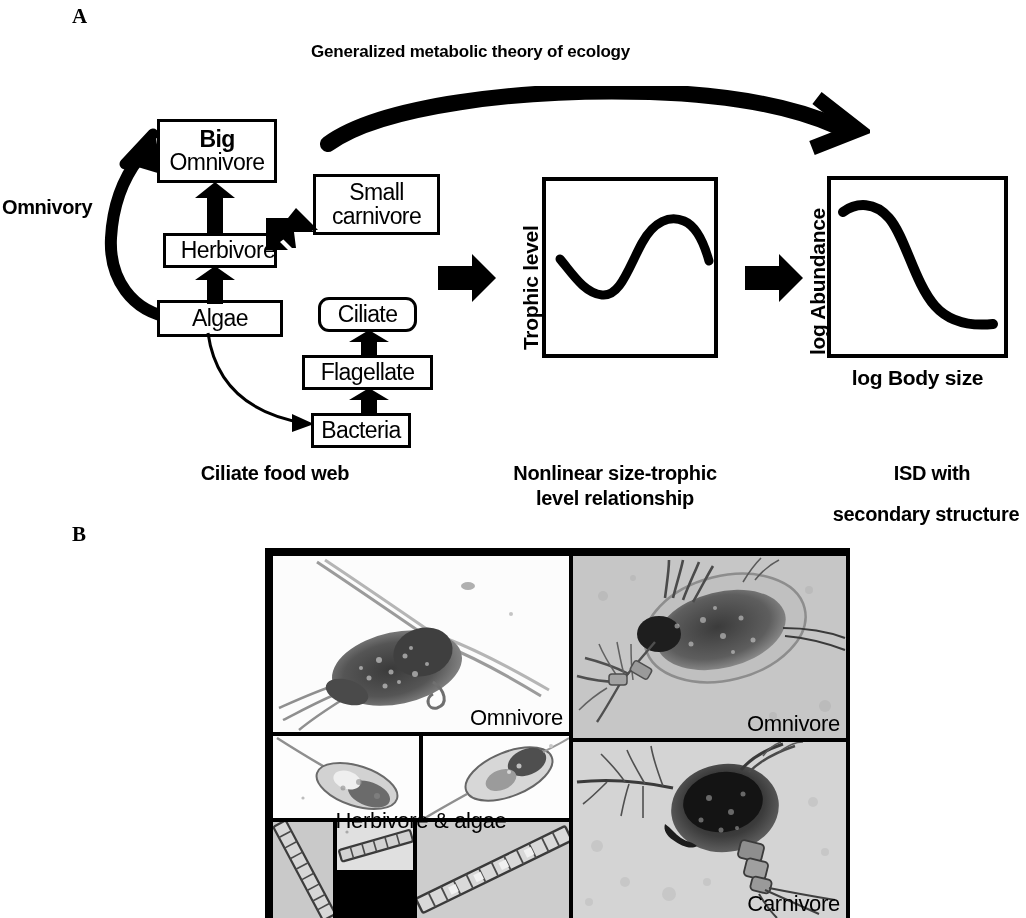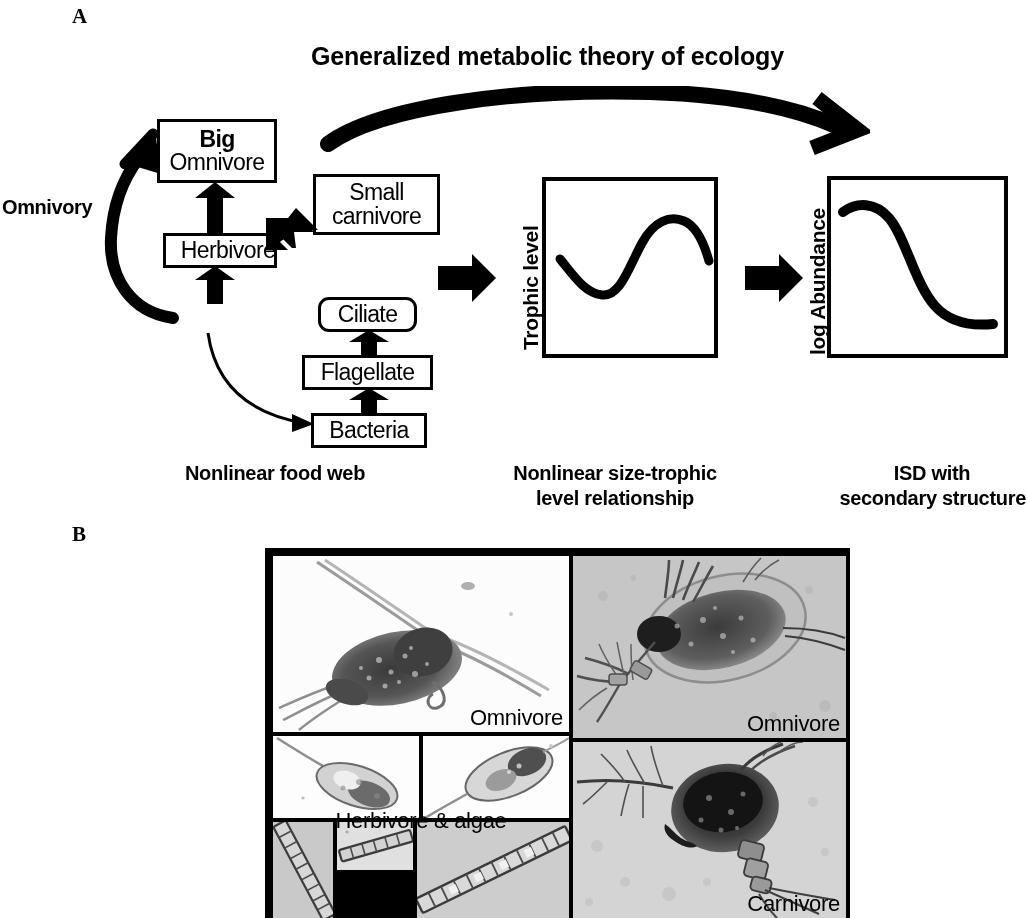--- a/index.html
+++ b/index.html
@@ -25,21 +25,21 @@
     font-family: "Liberation Serif", serif;
     font-weight: bold;
     font-size: 21px;
     line-height: 1;
   }
 
   
   .main-title {
     font-family: "Liberation Sans", sans-serif;
     font-weight: bold;
-    font-size: 25px;
+    font-size: 17px;
     letter-spacing: -0.2px;
     white-space: nowrap;
   }
 
   
   .fw-box {
     box-sizing: border-box;
     border: 3px solid #000;
     background: #fff;
     display: flex;
@@ -157,30 +157,33 @@
 
   <div class="abs fw-box" style="left:313px; top:174px; width:127px; height:61px;">
     <span class="l1">Small</span>
     <span class="l2">carnivore</span>
   </div>
 
   <div class="abs fw-box" style="left:163px; top:233px; width:114px; height:35px;padding-left:16px;">
     <span class="l1">Herbivore</span>
   </div>
 
+  <div class="abs fw-box" style="left:157px; top:300px; width:126px; height:37px;">
+    <span class="l1">Algae</span>
+  </div>
 
   <div class="abs fw-box" style="left:318px; top:297px; width:99px; height:35px;border-radius:11px;">
     <span class="l1">Ciliate</span>
   </div>
 
   <div class="abs fw-box" style="left:302px; top:355px; width:131px; height:35px;">
     <span class="l1">Flagellate</span>
   </div>
 
-  <div class="abs fw-box" style="left:311px; top:413px; width:116px; height:35px;">
+  <div class="abs fw-box" style="left:311px; top:413px; width:100px; height:35px;">
     <span class="l1">Bacteria</span>
   </div>
 
   <svg class="abs" style="left:192px; top:266px;" width="46" height="38" viewBox="0 0 46 38">
     <path d="M 15 38 L 15 14 L 3 14 L 23 0 L 43 14 L 31 14 L 31 38 Z" fill="#000"></path>
   </svg>
 
   <svg class="abs" style="left:192px; top:182px;" width="46" height="54" viewBox="0 0 46 54">
     <path d="M 15 54 L 15 16 L 3 16 L 23 0 L 43 16 L 31 16 L 31 54 Z" fill="#000"></path>
   </svg>
@@ -196,21 +199,21 @@
   </svg>
 
   <svg class="abs" style="left:346px; top:388px;" width="46" height="28" viewBox="0 0 46 28">
     <path d="M 15 28 L 15 12 L 3 12 L 23 0 L 43 12 L 31 12 L 31 28 Z" fill="#000"></path>
   </svg>
 
   <svg class="abs" style="left:346px; top:330px;" width="46" height="28" viewBox="0 0 46 28">
     <path d="M 15 28 L 15 12 L 3 12 L 23 0 L 43 12 L 31 12 L 31 28 Z" fill="#000"></path>
   </svg>
 
-  <div class="abs caption" style="left:150px; top:461px; width:250px;">Nonlinear food web</div>
+  <div class="abs caption" style="left:150px; top:461px; width:250px;">Ciliate food web</div>
 
   <svg class="abs" style="left:438px; top:254px;" width="60" height="48" viewBox="0 0 60 48">
     <path d="M 0 12 L 34 12 L 34 0 L 58 24 L 34 48 L 34 36 L 0 36 Z" fill="#000"></path>
   </svg>
 
   <div class="abs axis-title-y" style="left:519px; top:350px;">Trophic level</div>
 
   <div class="abs plot-frame" style="left:542px; top:177px; width:176px; height:181px;">
     <svg width="168" height="173" viewBox="0 0 168 173">
       <path d="M 14 78 C 26 92, 38 112, 56 114 C 74 116, 82 88, 96 62 C 108 40, 124 34, 138 40 C 150 45, 158 62, 163 80" stroke="#000" stroke-width="9" fill="none" stroke-linecap="round"></path>
@@ -226,23 +229,24 @@
   </svg>
 
   <div class="abs axis-title-y" style="left:806px; top:355px;">log Abundance</div>
 
   <div class="abs plot-frame" style="left:827px; top:176px; width:181px; height:182px;">
     <svg width="173" height="174" viewBox="0 0 173 174">
       <path d="M 12 32 C 26 22, 44 22, 58 38 C 74 56, 84 104, 104 126 C 120 144, 142 146, 162 144" stroke="#000" stroke-width="10" fill="none" stroke-linecap="round"></path>
     </svg>
   </div>
 
+  <div class="abs axis-title-x" style="left:827px; top:366px; width:181px;">log Body size</div>
 
   <div class="abs caption" style="left:838px; top:461px; width:188px;">ISD with</div>
-  <div class="abs caption" style="left:826px; top:486px; width:200px;text-align:right;">secondary structure</div>
+  <div class="abs caption" style="left:826px; top:502px; width:200px;">secondary structure</div>
 
   <div class="abs panel-letter" style="left:72px; top:524px;">B</div>
 
   <div class="abs" id="mosaic" style="left:265px; top:548px; width:585px; height:370px;">
 
     <div class="photo" style="left:4px; top:4px; width:296px; height:176px; background:#fbfbfb;">
       <svg width="296" height="176" viewBox="0 0 296 176">
         <defs>
           <radialGradient id="bodyA" cx="45%" cy="50%" r="60%">
             <stop offset="0%" stop-color="#3a3a3a"></stop>

